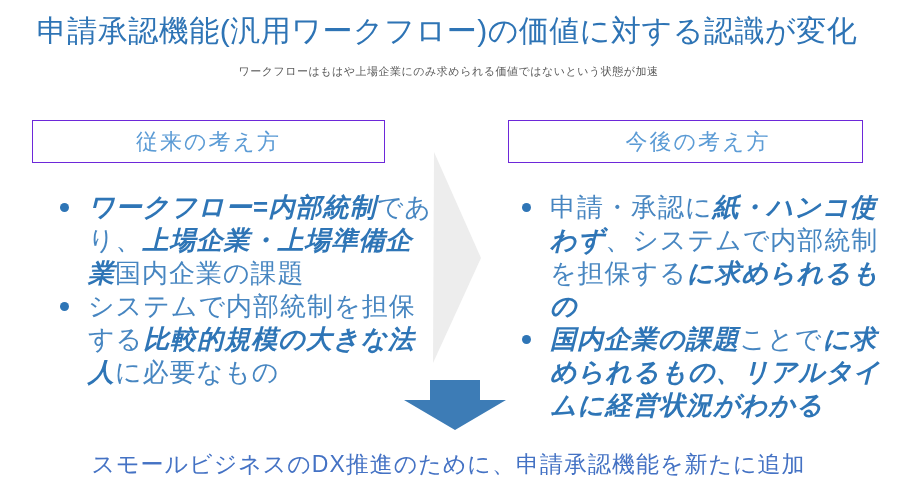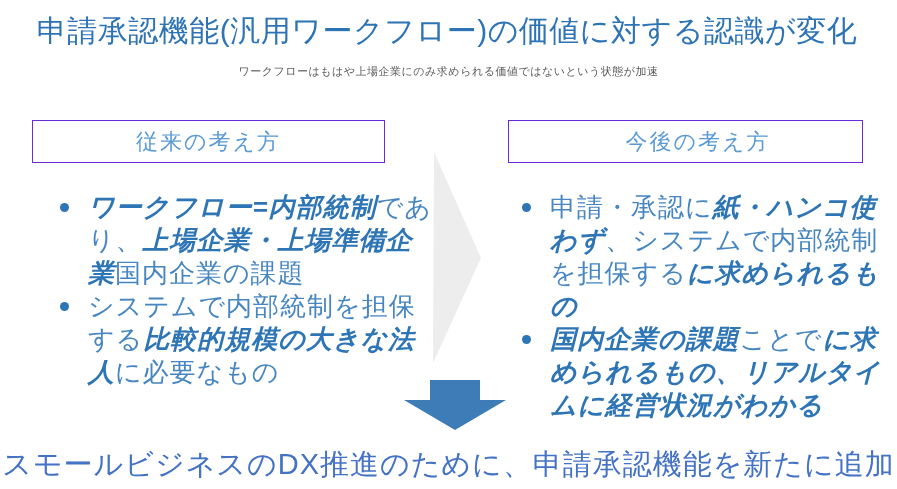--- a/index.html
+++ b/index.html
@@ -30,21 +30,21 @@
     position:relative;padding-left:30px;box-sizing:border-box;
     font-size:26px;line-height:33px;letter-spacing:1px;color:#4786C1;
   }
   .dot{
     position:absolute;left:2px;top:12px;width:9px;height:9px;border-radius:50%;background:#2E75B6;
   }
   .seg{color:#4786C1;}
   .seg.bold{font-weight:bold;color:#2E75B6;font-style:italic;}
   .conclusion{
     position:absolute;top:446px;left:0;width:897px;text-align:center;
-    font-size:29px;line-height:36px;color:#4472C4;letter-spacing:1px;white-space:nowrap;
+    font-size:23px;line-height:36px;color:#4472C4;letter-spacing:1px;white-space:nowrap;
   }
 </style>
 </head>
 <body>
 
 <div class="slide">
 
   <div class="title">申請承認機能(汎用ワークフロー)の価値に対する認識が変化</div>
   <div class="subtitle">ワークフローはもはや上場企業にのみ求められる価値ではないという状態が加速</div>
 

